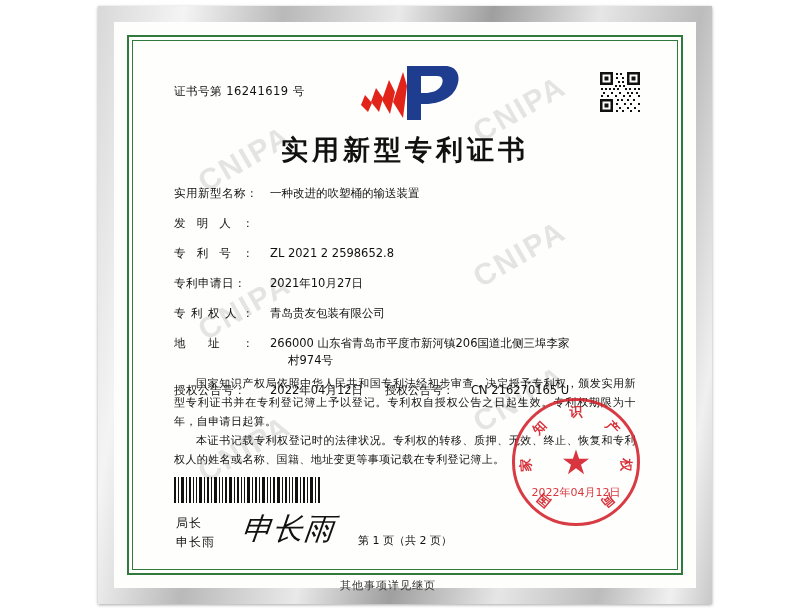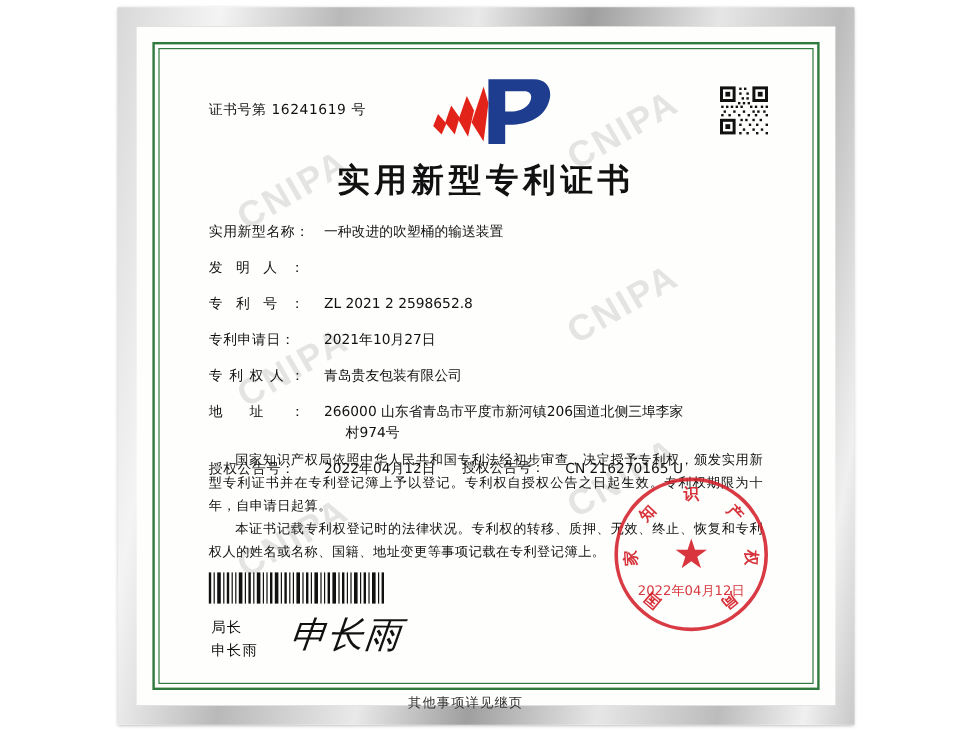--- a/index.html
+++ b/index.html
@@ -523,19 +523,20 @@
               <span style="transform: rotate(-93.3333deg) translate(0px, -50px) translate(-50%, -50%);">家</span>
               <span style="transform: rotate(-46.6667deg) translate(0px, -50px) translate(-50%, -50%);">知</span>
               <span style="transform: rotate(0deg) translate(0px, -50px) translate(-50%, -50%);">识</span>
               <span style="transform: rotate(46.6667deg) translate(0px, -50px) translate(-50%, -50%);">产</span>
               <span style="transform: rotate(93.3333deg) translate(0px, -50px) translate(-50%, -50%);">权</span>
               <span style="transform: rotate(140deg) translate(0px, -50px) translate(-50%, -50%);">局</span>
             </div>
           <div class="seal-bottom">2022年04月12日</div>
         </div>
 
+        <div class="page-no">第 1 页（共 2 页）</div>
 
       </div>
     </div>
   </div>
 </div>
 
 <div class="footnote">其他事项详见继页</div>
 
 </body></html>

